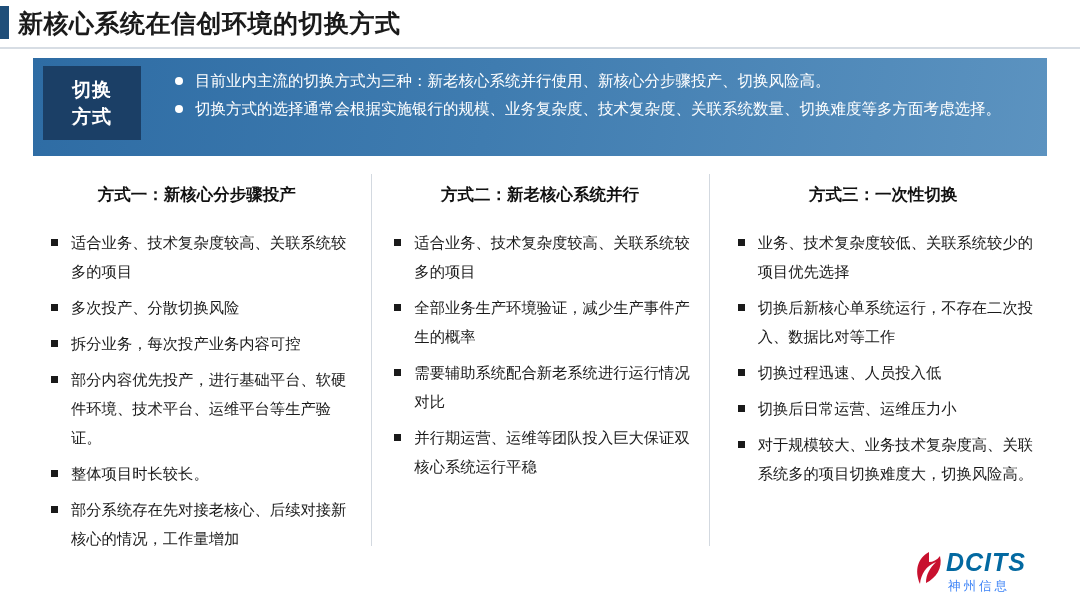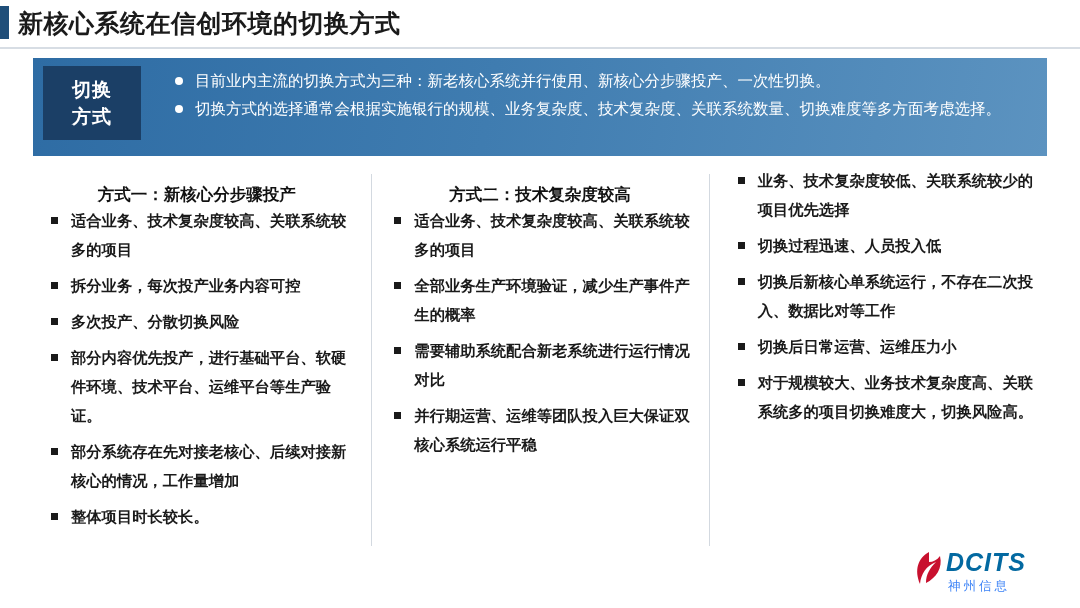--- a/index.html
+++ b/index.html
@@ -135,21 +135,21 @@
   .col-head {
     text-align: center;
     font-size: 16.5px;
     font-weight: bold;
     color: #111111;
     margin-top: 18px;
     white-space: nowrap;
   }
 
   .col-list {
-    font-weight: bold;
+    margin-top: 22px;
   }
   .li {
     position: relative;
     padding-left: 24px;
     font-size: 15.3px;
     line-height: 29px;
     color: #1a1a1a;
     margin-bottom: 7px;
   }
   .li .sq {
@@ -208,60 +208,61 @@
   </div>
 
   <div class="banner">
     <div class="banner-label">
       <span>切换</span>
       <span>方式</span>
     </div>
     <div class="banner-body">
       <div class="banner-item">
         <span class="dot"></span>
-        <span>目前业内主流的切换方式为三种：新老核心系统并行使用、新核心分步骤投产、一次性切换。</span>
+        <span>目前业内主流的切换方式为三种：新老核心系统并行使用、新核心分步骤投产、切换风险高。</span>
       </div>
       <div class="banner-item">
         <span class="dot"></span>
         <span>切换方式的选择通常会根据实施银行的规模、业务复杂度、技术复杂度、关联系统数量、切换难度等多方面考虑选择。</span>
       </div>
     </div>
   </div>
 
   <div class="columns">
     <div class="col-divider d1"></div>
     <div class="col-divider d2"></div>
 
     <div class="col col1">
       <div class="col-head">方式一：新核心分步骤投产</div>
       <div class="col-list">
         <div class="li"><span class="sq"></span><span>适合业务、技术复杂度较高、关联系统较多的项目</span></div>
+        <div class="li"><span class="sq"></span><span>多次投产、分散切换风险</span></div>
         <div class="li"><span class="sq"></span><span>拆分业务，每次投产业务内容可控</span></div>
-        <div class="li"><span class="sq"></span><span>多次投产、分散切换风险</span></div>
         <div class="li"><span class="sq"></span><span>部分内容优先投产，进行基础平台、软硬件环境、技术平台、运维平台等生产验证。</span></div>
+        <div class="li"><span class="sq"></span><span>整体项目时长较长。</span></div>
         <div class="li"><span class="sq"></span><span>部分系统存在先对接老核心、后续对接新核心的情况，工作量增加</span></div>
-        <div class="li"><span class="sq"></span><span>整体项目时长较长。</span></div>
       </div>
     </div>
 
     <div class="col col2">
-      <div class="col-head">方式二：技术复杂度较高</div>
+      <div class="col-head">方式二：新老核心系统并行</div>
       <div class="col-list">
         <div class="li"><span class="sq"></span><span>适合业务、技术复杂度较高、关联系统较多的项目</span></div>
         <div class="li"><span class="sq"></span><span>全部业务生产环境验证，减少生产事件产生的概率</span></div>
         <div class="li"><span class="sq"></span><span>需要辅助系统配合新老系统进行运行情况对比</span></div>
         <div class="li"><span class="sq"></span><span>并行期运营、运维等团队投入巨大保证双核心系统运行平稳</span></div>
       </div>
     </div>
 
     <div class="col col3">
+      <div class="col-head">方式三：一次性切换</div>
       <div class="col-list">
         <div class="li"><span class="sq"></span><span>业务、技术复杂度较低、关联系统较少的项目优先选择</span></div>
+        <div class="li"><span class="sq"></span><span>切换后新核心单系统运行，不存在二次投入、数据比对等工作</span></div>
         <div class="li"><span class="sq"></span><span>切换过程迅速、人员投入低</span></div>
-        <div class="li"><span class="sq"></span><span>切换后新核心单系统运行，不存在二次投入、数据比对等工作</span></div>
         <div class="li"><span class="sq"></span><span>切换后日常运营、运维压力小</span></div>
         <div class="li"><span class="sq"></span><span>对于规模较大、业务技术复杂度高、关联系统多的项目切换难度大，切换风险高。</span></div>
       </div>
     </div>
   </div>
 
   <div class="logo">
     <svg class="logo-swoosh" viewBox="0 0 34 38">
       <path d="M17 2 C6 8, 2 20, 8 34 C9 24, 14 16, 24 12 C18 18, 14 24, 14 33 C24 28, 31 18, 28 6 C25 10, 21 12, 17 12 Z" fill="#c8102e"></path>
     </svg>

